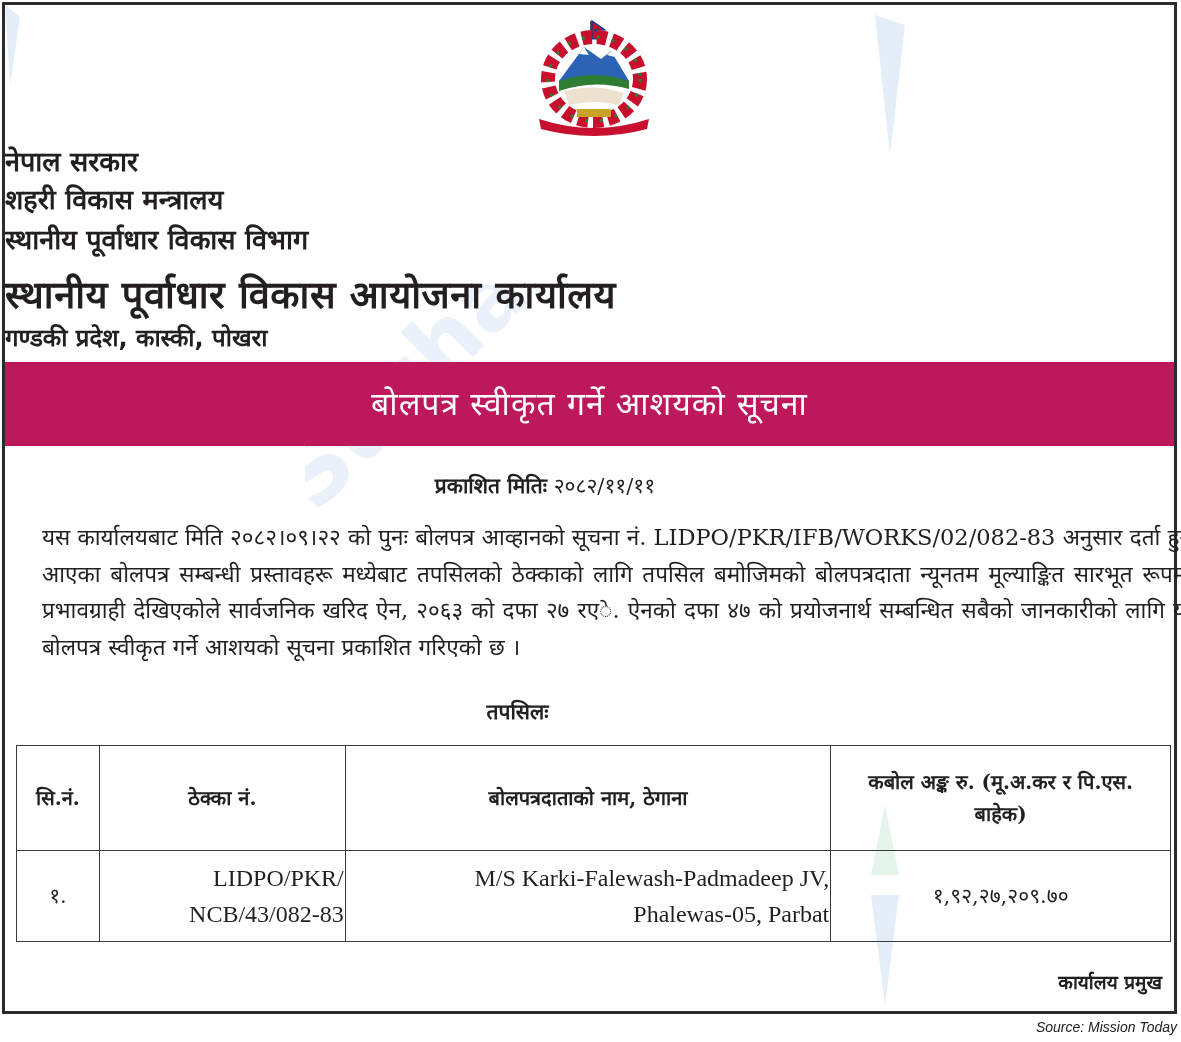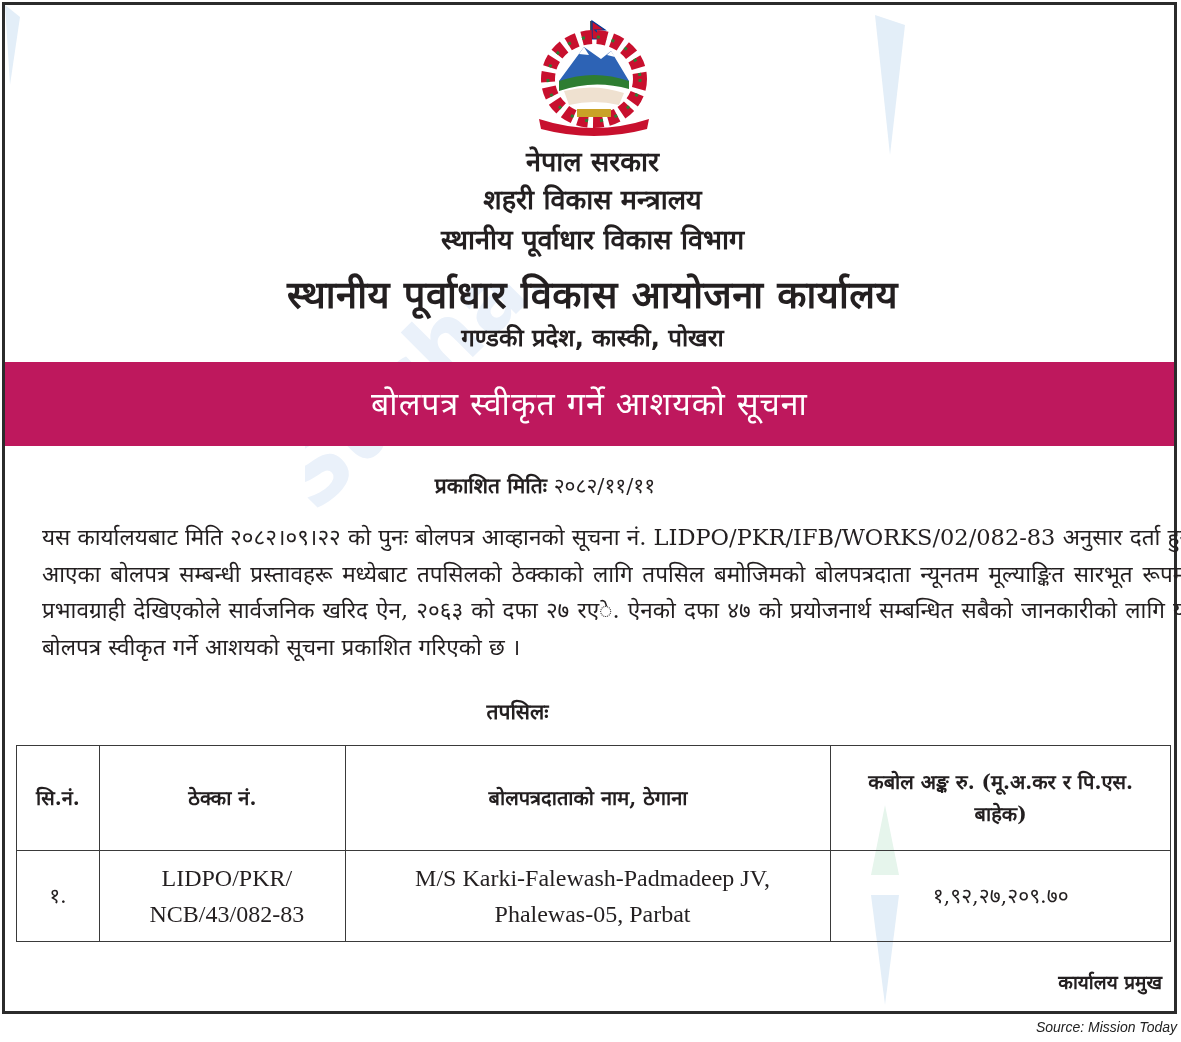--- a/index.html
+++ b/index.html
@@ -5,21 +5,21 @@
   html, body { margin:0; padding:0; }
   body {
     width:1181px; height:1042px; background:#ffffff; position:relative; overflow:hidden;
     font-family:"DejaVu Serif","Liberation Serif",serif; color:#231f20;
   }
   .frame {
     position:absolute; left:2px; top:2px; width:1175px; height:1012px;
     border:3px solid #2b2b2b; box-sizing:border-box; background:#fff;
   }
   .emblem { position:absolute; left:524px; top:14px; width:130px; height:118px; }
-  .hdr { position:absolute; left:0; width:1175px; text-align:center; font-family:"DejaVu Sans",sans-serif; font-weight:bold; color:#231f20; }
+  .hdr { position:absolute; left:0; width:1175px; font-family:"DejaVu Sans",sans-serif; font-weight:bold; color:#231f20; }
   .h1 { top:137px; font-size:27px; }
   .h2 { top:175px; font-size:27px; }
   .h3 { top:215px; font-size:27px; }
   .h4 { top:262px; font-size:38px; letter-spacing:0.5px; }
   .h5 { top:315px; font-size:24px; }
   .banner {
     position:absolute; left:0; top:357px; width:1169px; height:84px; background:#be185d;
     color:#ffffff; text-align:center; font-size:32px; line-height:84px; font-family:"DejaVu Serif",serif; letter-spacing:1px;
   }
   .pubdate { position:absolute; left:0; width:1080px; top:466px; text-align:center; font-size:21px; }
@@ -28,21 +28,21 @@
     position:absolute; left:13px; top:514px; width:1150px; font-size:22.5px; line-height:36.5px;
     text-align:justify; text-align-last:left;margin-left:24px;
   }
   .tapsil { position:absolute; left:0; width:1025px; top:692px; text-align:center; font-size:21px; font-weight:bold; }
   table.tbl {
     position:absolute; left:11px; top:740px; width:1155px; border-collapse:collapse; font-size:20px;
   }
   table.tbl td, table.tbl th { border:1.5px solid #3a3a3a; text-align:center; vertical-align:middle; }
   table.tbl th { font-weight:bold; height:102px; font-size:20px; line-height:32px; }
   table.tbl td { height:88px; font-size:24px; line-height:36px; font-family:"Liberation Serif",serif; }
-  table.tbl td.left { text-align:center; padding-left:10px; }
+  table.tbl td.left { text-align:right; padding-left:10px; }
   table.tbl td.deva { font-family:"DejaVu Serif",serif; font-size:21px; }
   .sign { position:absolute; right:12px; top:964px; font-family:"DejaVu Sans",sans-serif; font-weight:bold; font-size:19px; }
   .source { position:absolute; right:4px; top:1019px; font-family:"Liberation Sans",sans-serif; font-style:italic; font-size:14px; color:#222; }
   .wm { position:absolute; pointer-events:none; }
 </style>
 </head>
 <body>
 
 <div class="frame">
 

